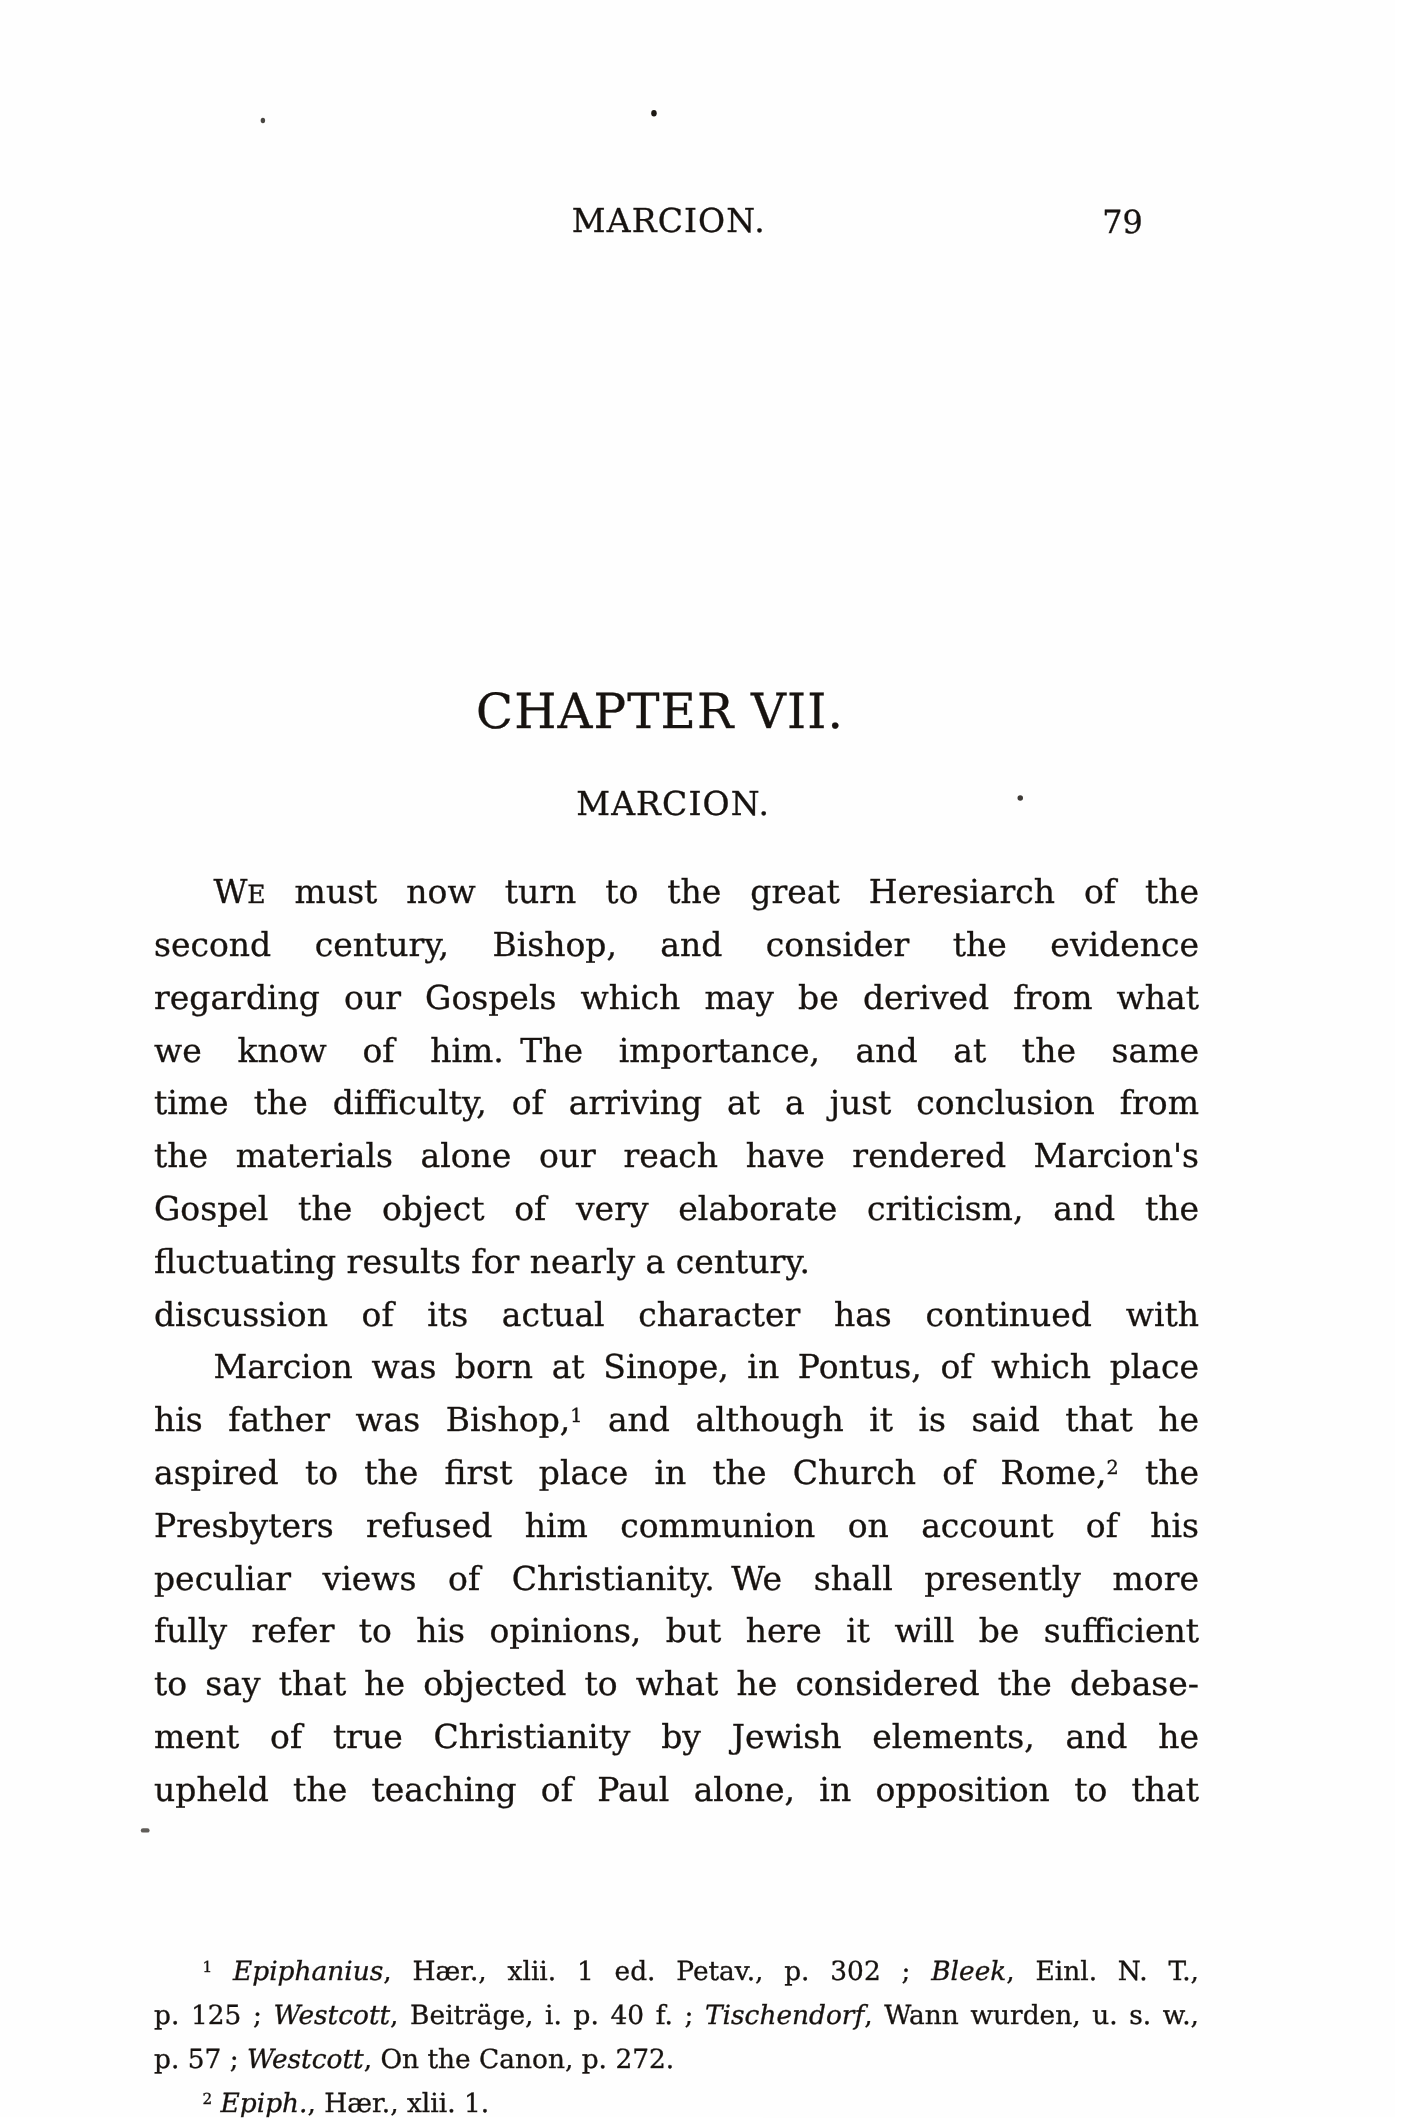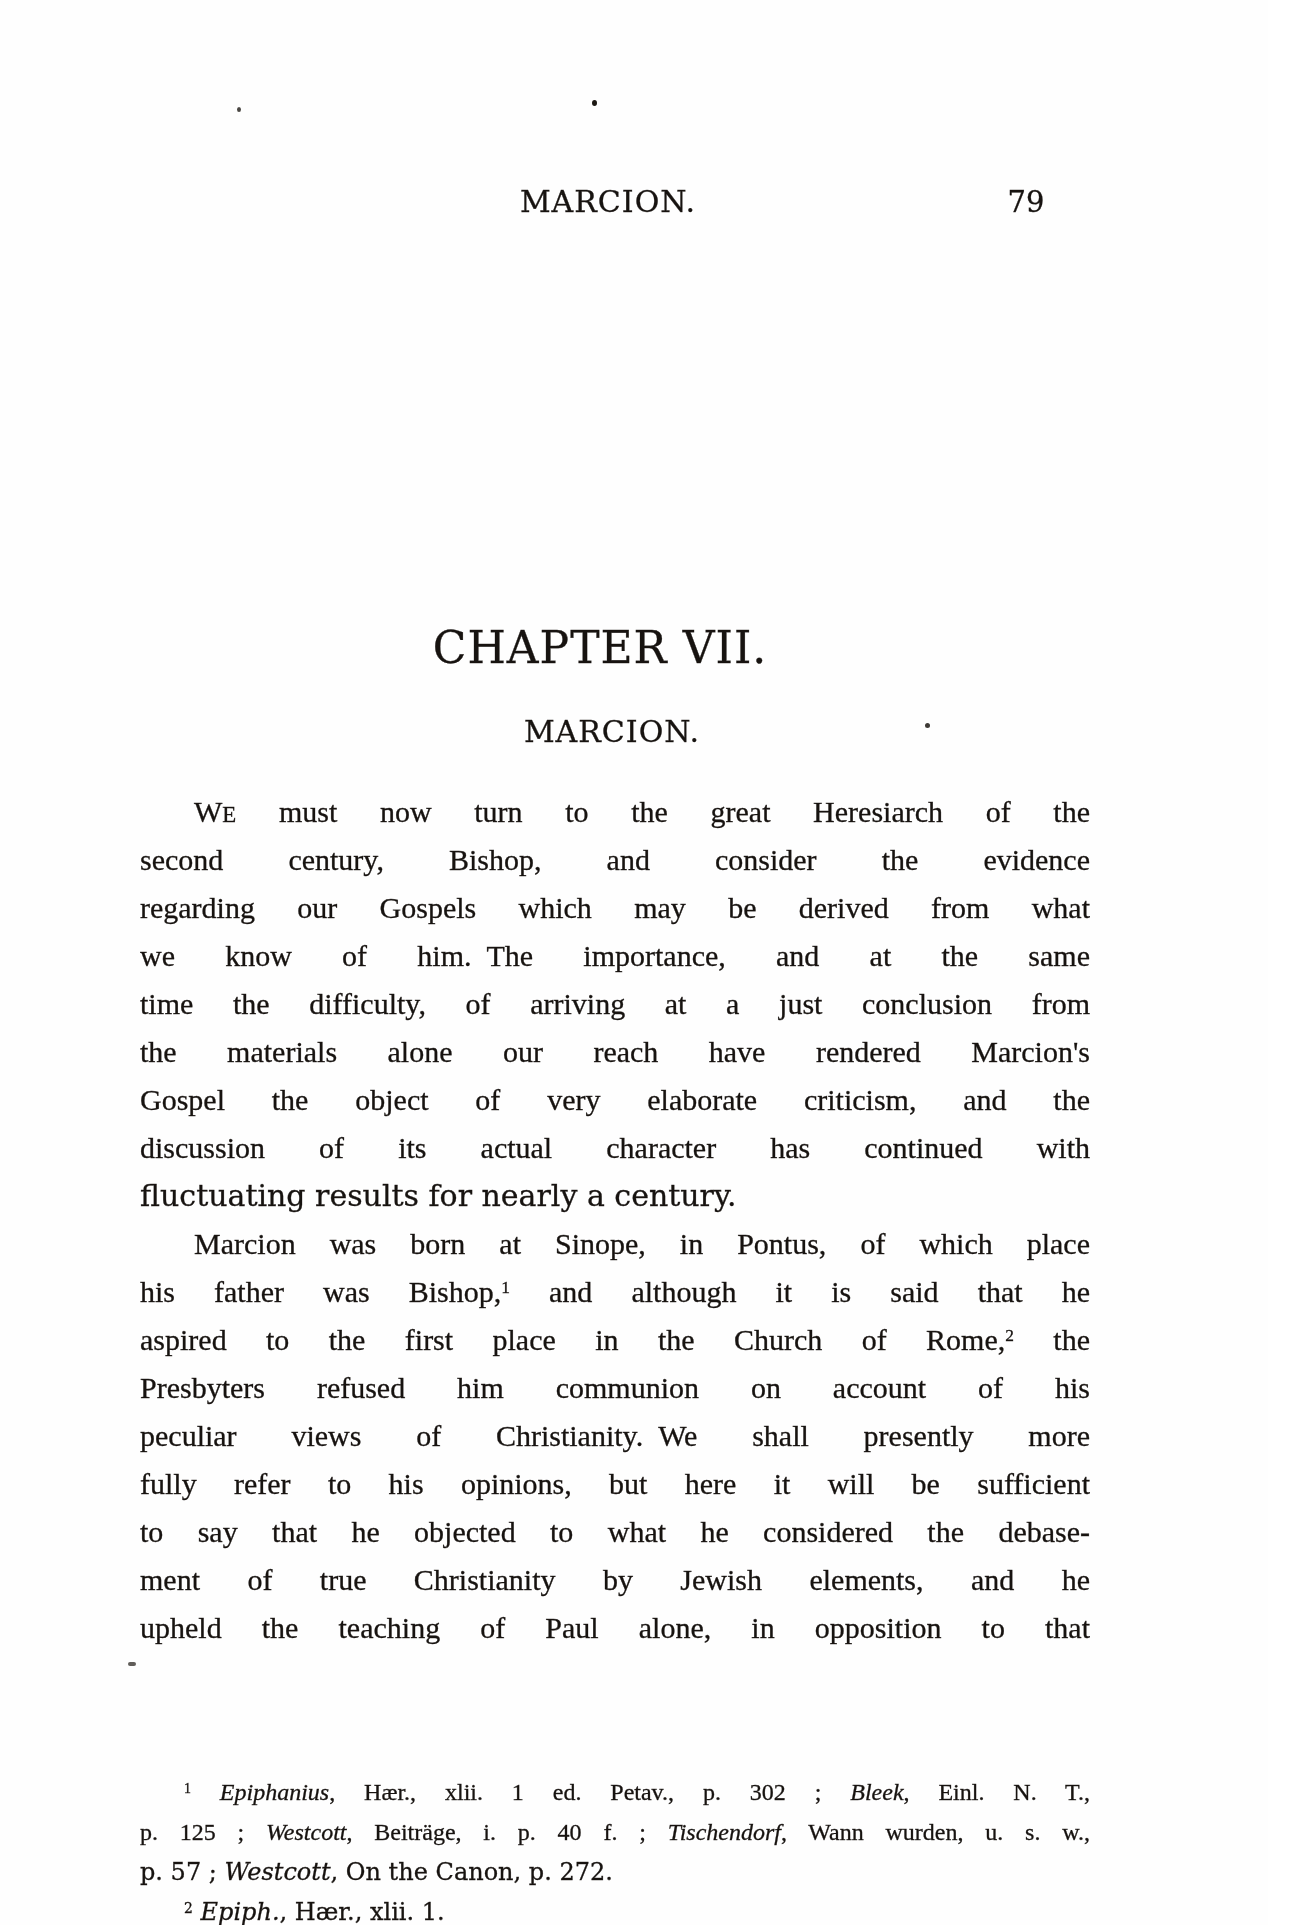--- a/index.html
+++ b/index.html
@@ -24,21 +24,21 @@
     width: 948px;
     text-align: center;
     font-size: 30px;
     letter-spacing: 1px;
   }
   .running-head-folio {
     position: absolute;
     top: 185px;
     left: 1002px;
     width: 48px;
-    text-align: center;
+    text-align: left;
     font-size: 29px;
   }
   .chapter-heading {
     position: absolute;
     top: 622px;
     left: 122px;
     width: 956px;
     margin: 0;
     text-align: center;
     font-size: 44px;
@@ -76,21 +76,20 @@
     font-size: 24px;
   }
   .footnotes .line {
     height: 40px;
     line-height: 40px;
     overflow: hidden;
   }
   .line.just {
     text-align: justify;
     text-align-last: justify;
-    font-family: Liberation Serif, serif;
   }
   .line.indent { text-indent: 54px; }
   .footnotes .line.indent { text-indent: 44px; }
   .sc { font-size: 0.76em; }
   .it { font-style: italic; }
   sup.fnref {
     font-size: 0.58em;
     line-height: 0;
     vertical-align: 0.5em;
     letter-spacing: 0;
@@ -125,22 +124,22 @@
 
   <main class="body-text" id="body-text">
       <div class="para">
         <div class="line just indent"><span>W</span><span class="sc">E</span><span> must now turn to the great Heresiarch of the</span></div>
         <div class="line just">second century, Bishop, and consider the evidence</div>
         <div class="line just">regarding our Gospels which may be derived from what</div>
         <div class="line just">we know of him. The importance, and at the same</div>
         <div class="line just">time the difficulty, of arriving at a just conclusion from</div>
         <div class="line just">the materials alone our reach have rendered Marcion's</div>
         <div class="line just">Gospel the object of very elaborate criticism, and the</div>
+        <div class="line">fluctuating results for nearly a century.</div>
         <div class="line just">discussion of its actual character has continued with</div>
-        <div class="line">fluctuating results for nearly a century.</div>
       </div>
       <div class="para">
         <div class="line just indent">Marcion was born at Sinope, in Pontus, of which place</div>
         <div class="line just"><span>his father was Bishop,</span><sup class="fnref">1</sup><span> and although it is said that he</span></div>
         <div class="line just"><span>aspired to the first place in the Church of Rome,</span><sup class="fnref">2</sup><span> the</span></div>
         <div class="line just">Presbyters refused him communion on account of his</div>
         <div class="line just">peculiar views of Christianity. We shall presently more</div>
         <div class="line just">fully refer to his opinions, but here it will be sufficient</div>
         <div class="line just">to say that he objected to what he considered the debase-</div>
         <div class="line just">ment of true Christianity by Jewish elements, and he</div>

